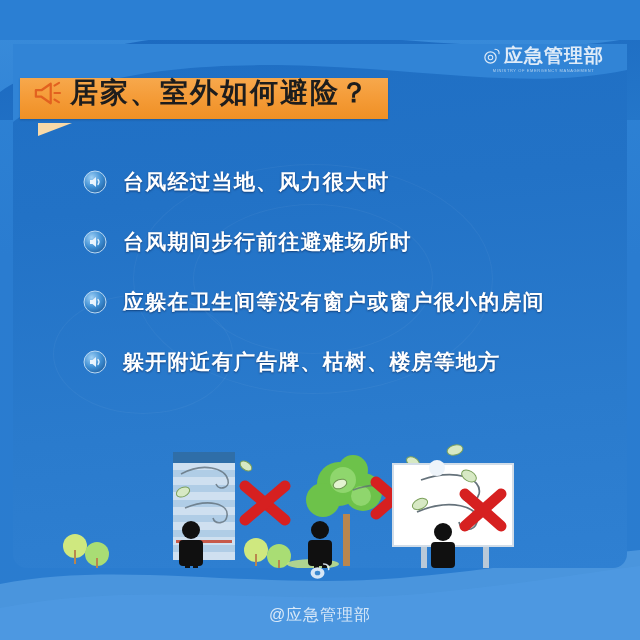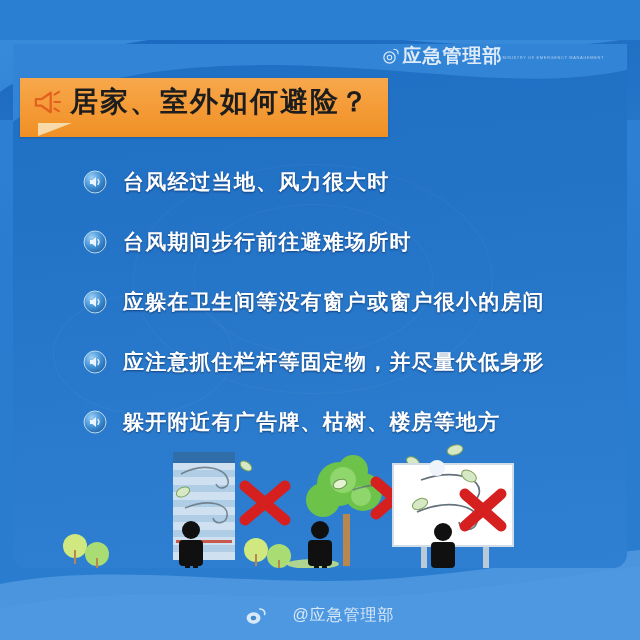--- a/index.html
+++ b/index.html
@@ -25,21 +25,21 @@
     white-space:nowrap;
     text-shadow:0 1px 0 rgba(255,255,255,.10);
   }
   
   .top-wave{
     position:absolute;left:0;top:0;width:640px;height:120px;z-index:2;
   }
   
   .ministry-logo{
     position:absolute;right:36px;top:46px;z-index:6;
-    display:flex;flex-direction:row;align-items:center;
+    display:flex;flex-direction:column;align-items:center;
     opacity:.92;
   }
   .ml-row{display:flex;align-items:center;gap:3px;}
   .ml-name{
     font-size:19px;color:#eef4fb;font-weight:bold;letter-spacing:1px;
     line-height:1;
   }
   .ml-sub{
     font-size:4px;color:#bcd6ee;letter-spacing:.6px;margin-top:3px;
     transform:scaleY(.9);white-space:nowrap;
@@ -57,21 +57,21 @@
   }
   
   .tex{position:absolute;border-radius:50%;border:1px solid rgba(255,255,255,.045);}
   
   .banner-wrap{
     position:absolute;left:20px;top:78px;z-index:7;
   }
   .banner{
     position:relative;
     background:linear-gradient(180deg,#f7a84c 0%,#f49a35 55%,#ef9025 100%);
-    height:59px;display:flex;align-items:center;
+    height:41px;display:flex;align-items:center;
     padding:0 18px 12px 12px;
     box-shadow:0 1px 2px rgba(0,0,0,.18);
   }
   .banner-title{
     font-size:28px;font-weight:bold;color:#1d1d1d;letter-spacing:2px;
     line-height:1;white-space:nowrap;
     margin-left:8px;
   }
   .banner-tail{
     position:absolute;left:18px;top:45px;width:0;height:0;
@@ -100,20 +100,21 @@
     position:absolute;left:0;top:400px;width:614px;height:124px;z-index:5;
   }
   
   .footer-wave{
     position:absolute;left:0;bottom:0;width:640px;height:90px;z-index:2;
   }
   .footer-credit{
     position:absolute;left:0;bottom:14px;width:640px;z-index:6;
     display:flex;align-items:center;justify-content:center;gap:25px;
     opacity:.9;
+    flex-direction:column;
   }
   .weibo-eye{width:22px;height:18px;}
   .footer-text{
     font-size:16px;color:#e9f2fb;letter-spacing:1px;font-weight:normal;
   }
 </style>
 </head>
 <body>
 
 <div id="stage">
@@ -308,28 +309,20 @@
         <path d="M15 9.5 C16.3 11 16.3 13 15 14.5" fill="none" stroke="#eaf4fd" stroke-width="1.2" stroke-linecap="round"></path>
       </svg>
       <div class="item-text">应躲在卫生间等没有窗户或窗户很小的房间</div>
     </div>
     <div class="list-item">
       <svg class="bullet" viewBox="0 0 24 24">
         <circle cx="12" cy="12" r="11" fill="url(#bg1)" stroke="#bcd9f2" stroke-width="1"></circle>
         <path d="M7 10 L7 14 L9.5 14 L13 17 L13 7 L9.5 10 Z" fill="#eaf4fd"></path>
         <path d="M15 9.5 C16.3 11 16.3 13 15 14.5" fill="none" stroke="#eaf4fd" stroke-width="1.2" stroke-linecap="round"></path>
       </svg>
-      <div class="item-text">应注意抓住栏杆等固定物，并尽量伏低身形</div>
-    </div>
-    <div class="list-item">
-      <svg class="bullet" viewBox="0 0 24 24">
-        <circle cx="12" cy="12" r="11" fill="url(#bg1)" stroke="#bcd9f2" stroke-width="1"></circle>
-        <path d="M7 10 L7 14 L9.5 14 L13 17 L13 7 L9.5 10 Z" fill="#eaf4fd"></path>
-        <path d="M15 9.5 C16.3 11 16.3 13 15 14.5" fill="none" stroke="#eaf4fd" stroke-width="1.2" stroke-linecap="round"></path>
-      </svg>
       <div class="item-text">躲开附近有广告牌、枯树、楼房等地方</div>
     </div>
   </div>
 
   <svg class="footer-wave" viewBox="0 0 640 90" preserveAspectRatio="none">
     <path d="M0,34 C120,10 260,40 400,28 C500,19 580,6 640,0 L640,90 L0,90 Z" fill="#4a95dd"></path>
     <path d="M0,58 C140,30 280,56 420,44 C520,35 590,22 640,16 L640,90 L0,90 Z" fill="#4f9ae1" opacity=".75"></path>
   </svg>
 
   <div class="footer-credit">

